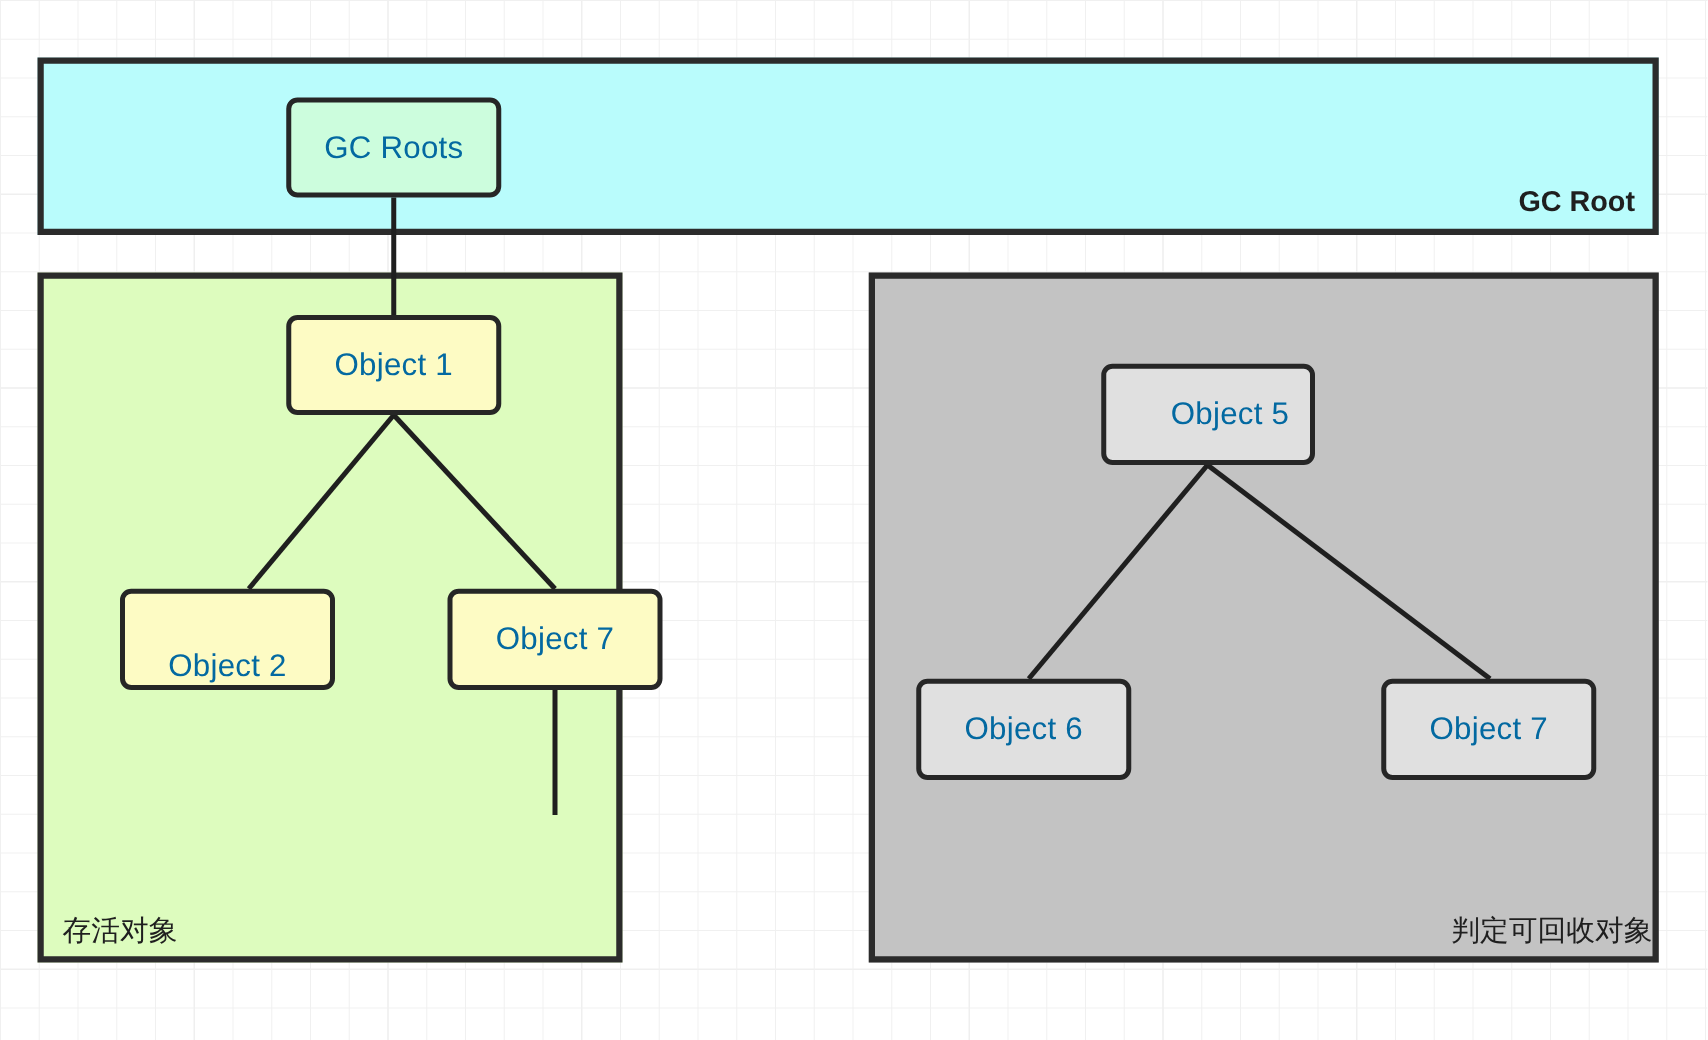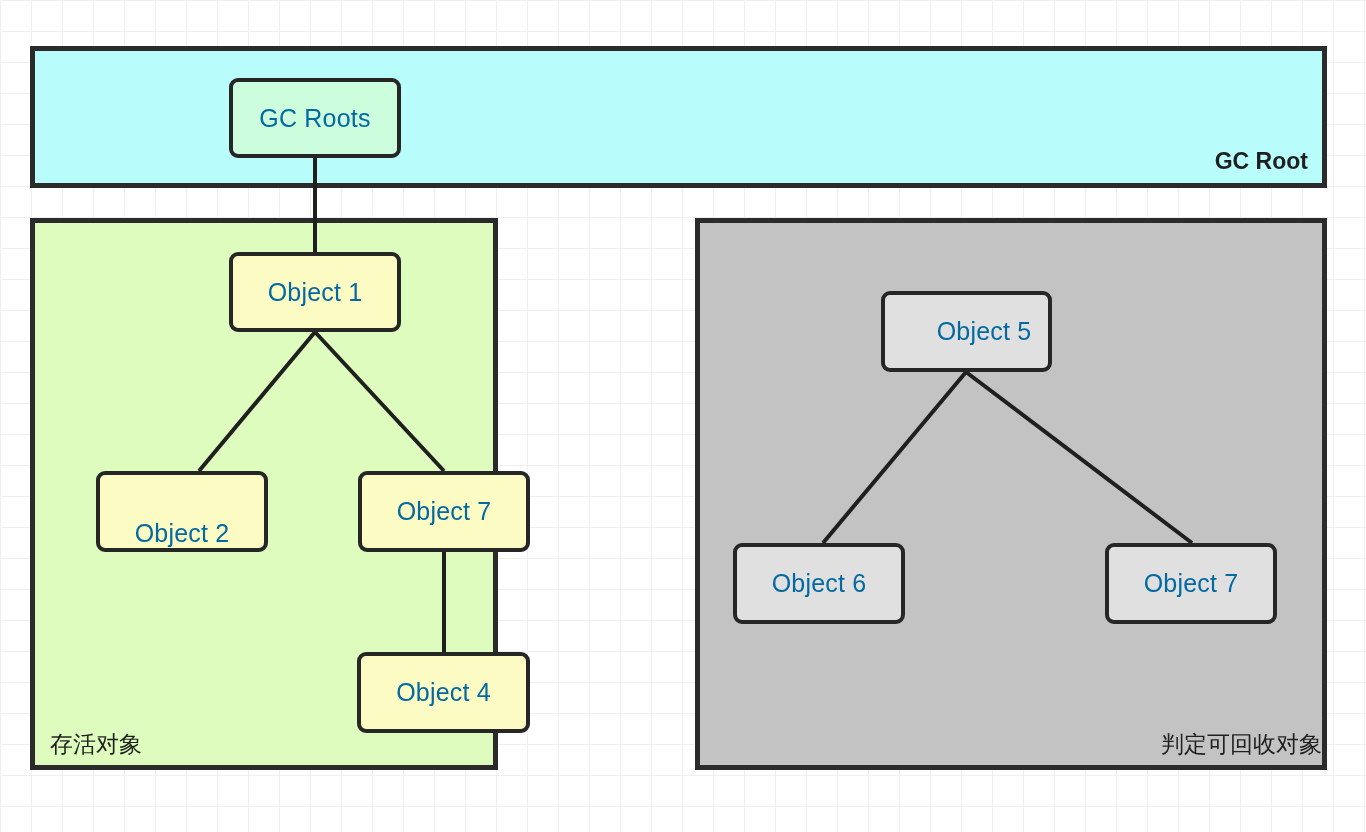--- a/index.html
+++ b/index.html
@@ -153,23 +153,20 @@
   </div>
 
   <div class="node node-alive" style="left:96px; top:471px; width:172px; height:81px;align-items:flex-end;">
     <span>Object 2</span>
   </div>
 
   <div class="node node-alive" style="left:358px; top:471px; width:172px; height:81px;">
     <span>Object 7</span>
   </div>
 
-  <div class="node node-alive" style="left:357px; top:652px; width:173px; height:81px;">
-    <span>Object 4</span>
-  </div>
 
   <div class="node node-dead" style="left:881px; top:291px; width:171px; height:81px;padding-left:35px;">
     <span>Object 5</span>
   </div>
 
   <div class="node node-dead" style="left:733px; top:543px; width:172px; height:81px;">
     <span>Object 6</span>
   </div>
 
   <div class="node node-dead" style="left:1105px; top:543px; width:172px; height:81px;">

